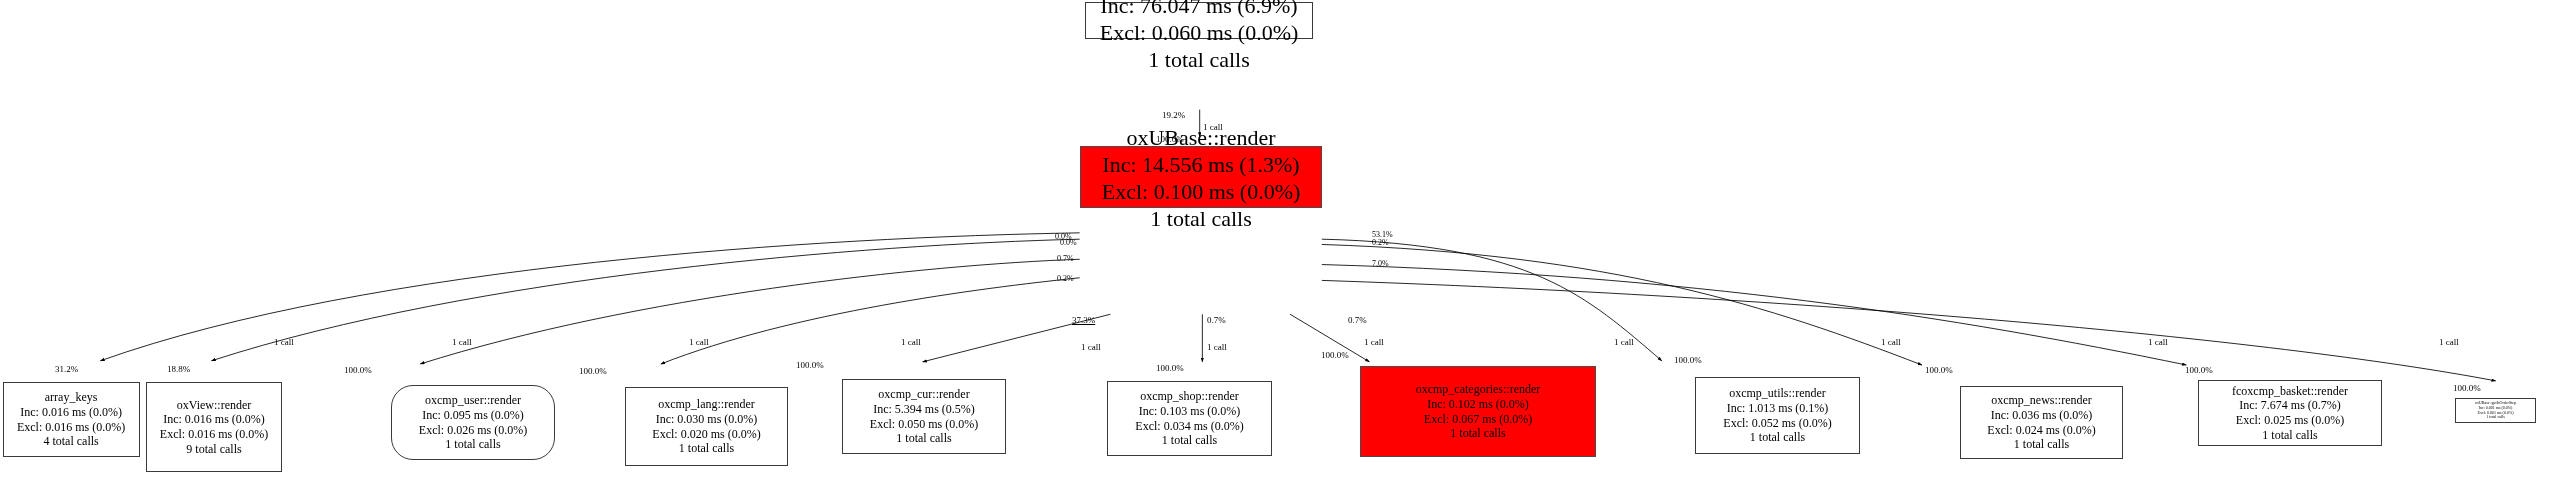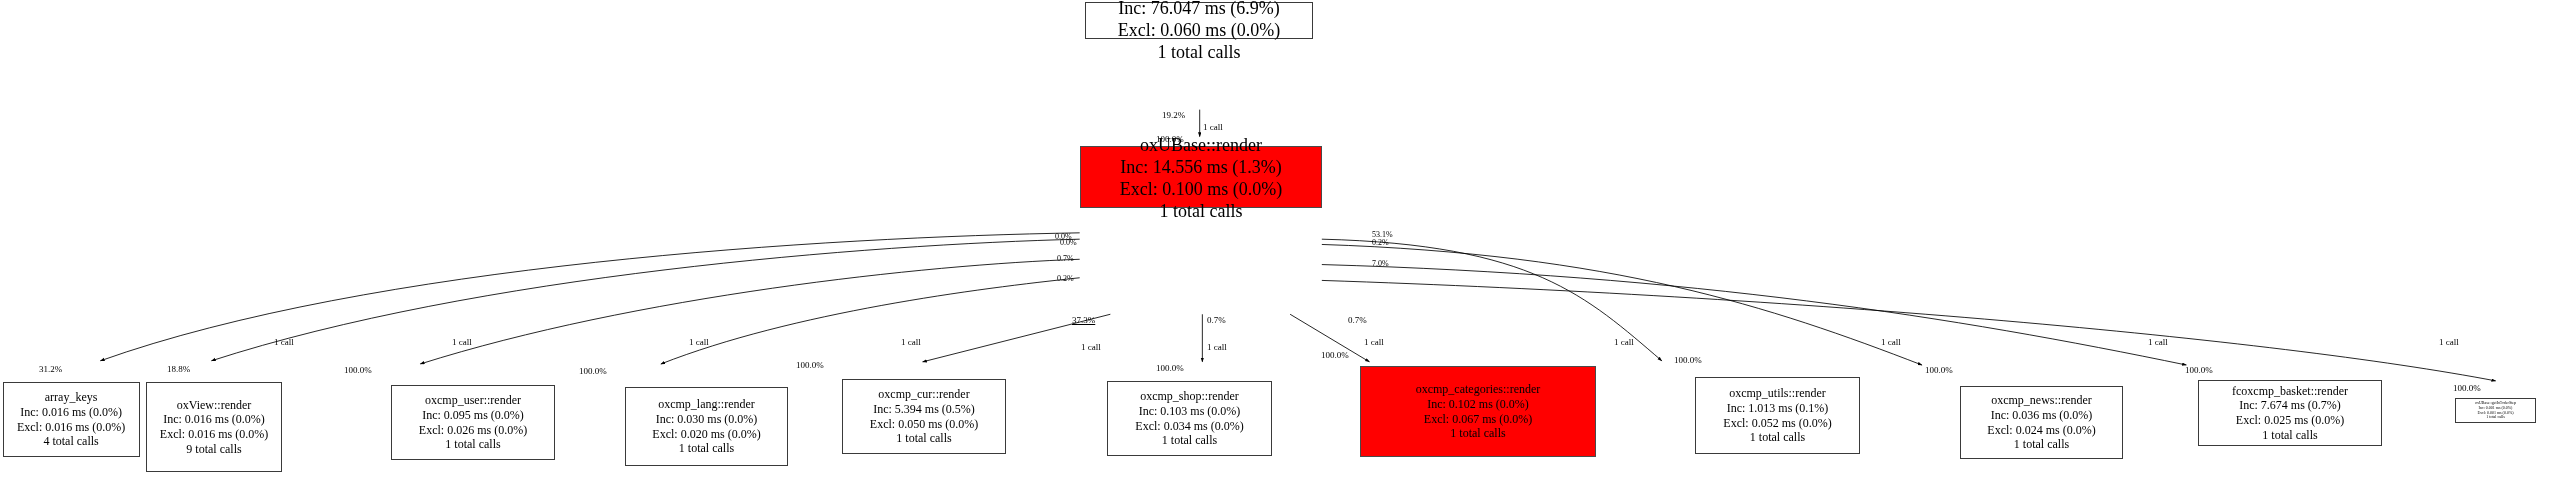--- a/index.html
+++ b/index.html
@@ -41,21 +41,21 @@
     background: #ff0000;
     border-color: #4a4a4a;
   }
   .node .fn {
     white-space: nowrap;
   }
   .node .ln {
     white-space: nowrap;
   }
   
-  .fs-big   { font-size: 18px; }
+  .fs-big   { font-size: 22px; }
   .fs-small { font-size: 12px; }
   .fs-tiny  { font-size: 4px; }
 
   .elabel {
     position: absolute;
     font-family: "Liberation Serif", "DejaVu Serif", serif;
     color: #000000;
     white-space: nowrap;
     z-index: 4;
     line-height: 1;
@@ -122,21 +122,21 @@
     <div class="ln">4 total calls</div>
   </div>
 
   <div class="node fs-small" style="left:146px; top:382px; width:136px; height:90px;">
     <div class="fn">oxView::render</div>
     <div class="ln">Inc: 0.016 ms (0.0%)</div>
     <div class="ln">Excl: 0.016 ms (0.0%)</div>
     <div class="ln">9 total calls</div>
   </div>
 
-  <div class="node fs-small" style="left:391px; top:385px; width:164px; height:75px;">
+  <div class="node fs-small" style="left:391px; top:385px; width:164px; height:75px;border-radius:22px;">
     <div class="fn">oxcmp_user::render</div>
     <div class="ln">Inc: 0.095 ms (0.0%)</div>
     <div class="ln">Excl: 0.026 ms (0.0%)</div>
     <div class="ln">1 total calls</div>
   </div>
 
   <div class="node fs-small" style="left:625px; top:387px; width:163px; height:79px;">
     <div class="fn">oxcmp_lang::render</div>
     <div class="ln">Inc: 0.030 ms (0.0%)</div>
     <div class="ln">Excl: 0.020 ms (0.0%)</div>
@@ -214,21 +214,21 @@
   <span class="elabel el-call" style="left:689px; top:338px;">1 call</span>
   <span class="elabel el-call" style="left:901px; top:338px;">1 call</span>
   <span class="elabel el-call" style="left:1081px; top:343px;">1 call</span>
   <span class="elabel el-call" style="left:1207px; top:343px;">1 call</span>
   <span class="elabel el-call" style="left:1364px; top:338px;">1 call</span>
   <span class="elabel el-call" style="left:1614px; top:338px;">1 call</span>
   <span class="elabel el-call" style="left:1881px; top:338px;">1 call</span>
   <span class="elabel el-call" style="left:2148px; top:338px;">1 call</span>
   <span class="elabel el-call" style="left:2439px; top:338px;">1 call</span>
 
-  <span class="elabel el-pct" style="left:39px; top:365px;">31.2%</span>
+  <span class="elabel el-pct" style="left:55px; top:365px;">31.2%</span>
   <span class="elabel el-pct" style="left:167px; top:365px;">18.8%</span>
   <span class="elabel el-pct" style="left:344px; top:366px;">100.0%</span>
   <span class="elabel el-pct" style="left:579px; top:367px;">100.0%</span>
   <span class="elabel el-pct" style="left:796px; top:361px;">100.0%</span>
   <span class="elabel el-pct" style="left:1156px; top:364px;">100.0%</span>
   <span class="elabel el-pct" style="left:1321px; top:351px;">100.0%</span>
   <span class="elabel el-pct" style="left:1674px; top:356px;">100.0%</span>
   <span class="elabel el-pct" style="left:1925px; top:366px;">100.0%</span>
   <span class="elabel el-pct" style="left:2185px; top:366px;">100.0%</span>
   <span class="elabel el-pct" style="left:2453px; top:384px;">100.0%</span>

